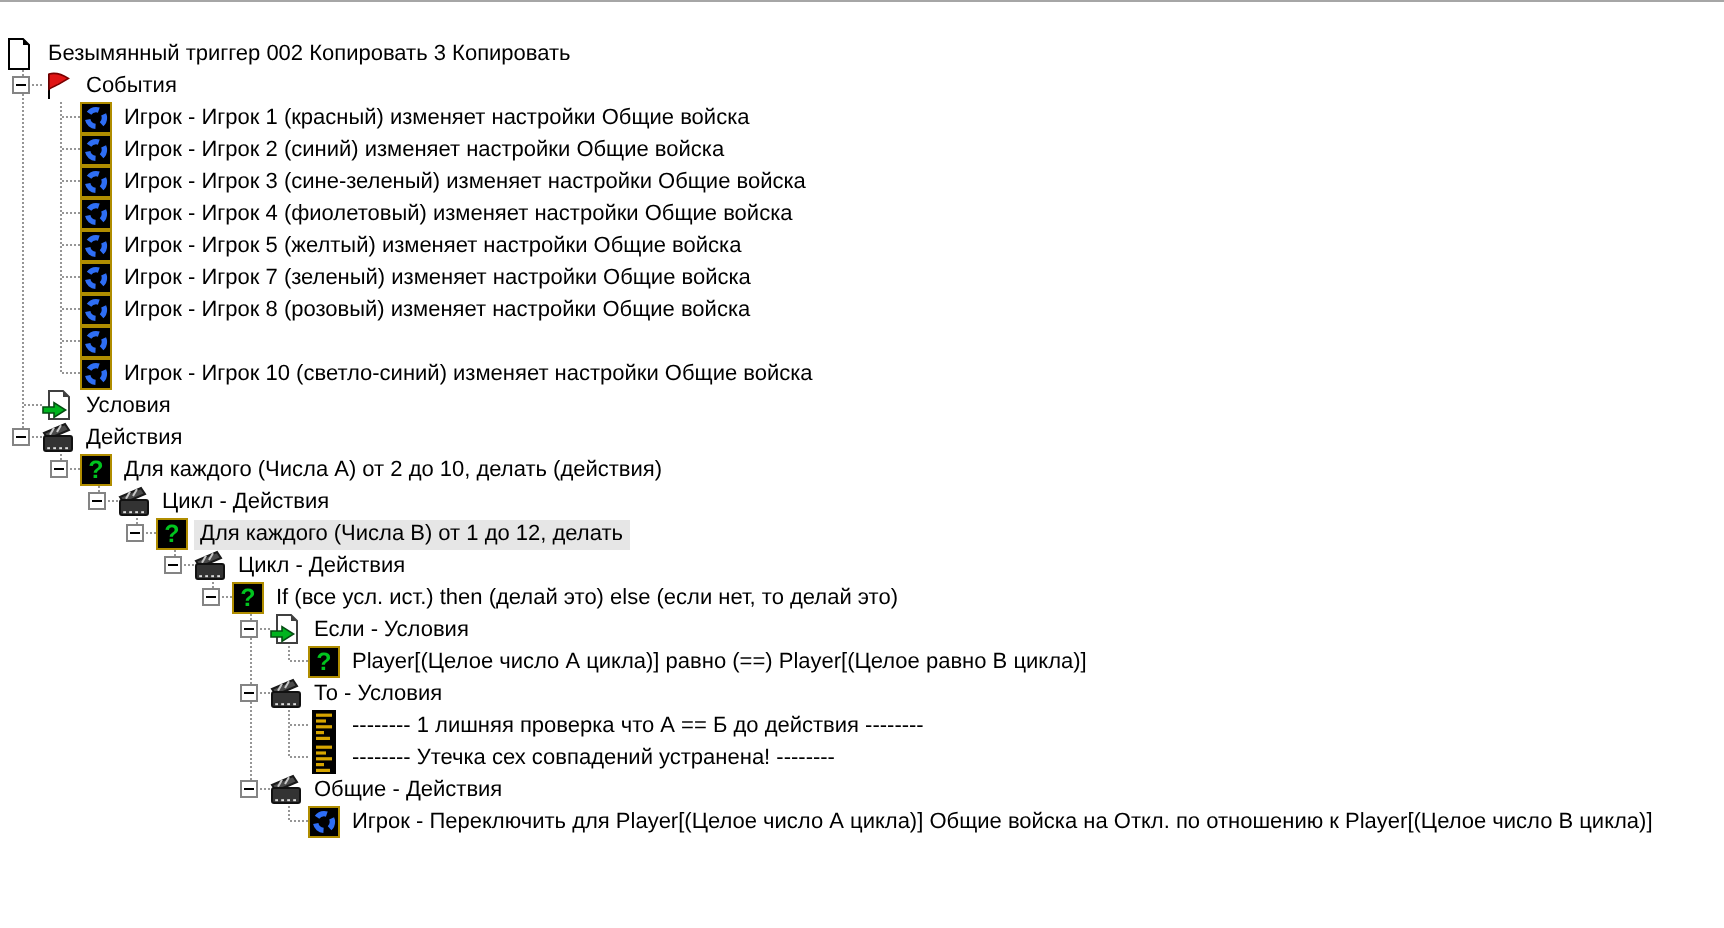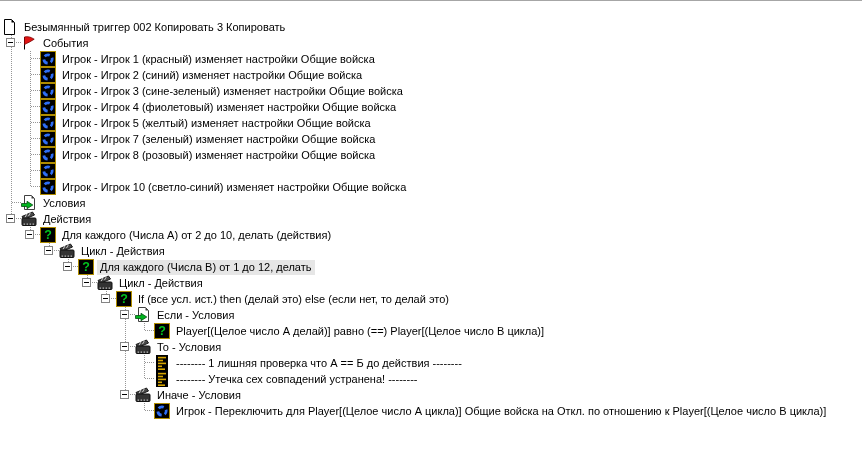--- a/index.html
+++ b/index.html
@@ -387,21 +387,21 @@
         <div class="gcol">
           <div class="vtop"></div>
           <div class="hstub"></div>
         </div>
         <span class="icon">
           <svg width="16" height="16" viewBox="0 0 16 16">
             <rect x="0.5" y="0.5" width="15" height="15" fill="#000" stroke="#b08d00"></rect>
             <text x="8" y="12.2" text-anchor="middle" font-size="12.5" font-weight="bold" fill="#00c41e" font-family="Liberation Sans,sans-serif">?</text>
           </svg>
         </span>
-        <span class="label">Player[(Целое число А делай)] равно (==) Player[(Целое число В цикла)]</span>
+        <span class="label">Player[(Целое число А цикла)] равно (==) Player[(Целое равно В цикла)]</span>
       </div>
       <div class="row">
         <div class="gcol"></div>
         <div class="gcol"></div>
         <div class="gcol"></div>
         <div class="gcol"></div>
         <div class="gcol"></div>
         <div class="gcol"></div>
         <div class="gcol">
           <div class="vtop"></div>
@@ -497,21 +497,21 @@
             <polygon points="1,5.5 11.5,1 13.5,4 3,8.5" fill="#4a4a4a" stroke="#1a1a1a"></polygon>
             <line x1="4" y1="6.4" x2="6" y2="2.9" stroke="#c8c8c8"></line>
             <line x1="7.5" y1="5" x2="9.5" y2="1.6" stroke="#c8c8c8"></line>
             <rect x="1" y="7" width="14" height="7.5" rx="1" fill="#333" stroke="#111"></rect>
             <rect x="2.6" y="12.6" width="1.4" height="1" fill="#ddd"></rect>
             <rect x="5.6" y="12.6" width="1.4" height="1" fill="#ddd"></rect>
             <rect x="8.6" y="12.6" width="1.4" height="1" fill="#ddd"></rect>
             <rect x="11.6" y="12.6" width="1.4" height="1" fill="#ddd"></rect>
           </svg>
         </span>
-        <span class="label">Иначе - Условия</span>
+        <span class="label">Общие - Действия</span>
       </div>
       <div class="row">
         <div class="gcol"></div>
         <div class="gcol"></div>
         <div class="gcol"></div>
         <div class="gcol"></div>
         <div class="gcol"></div>
         <div class="gcol"></div>
         <div class="gcol"></div>
         <div class="gcol">

